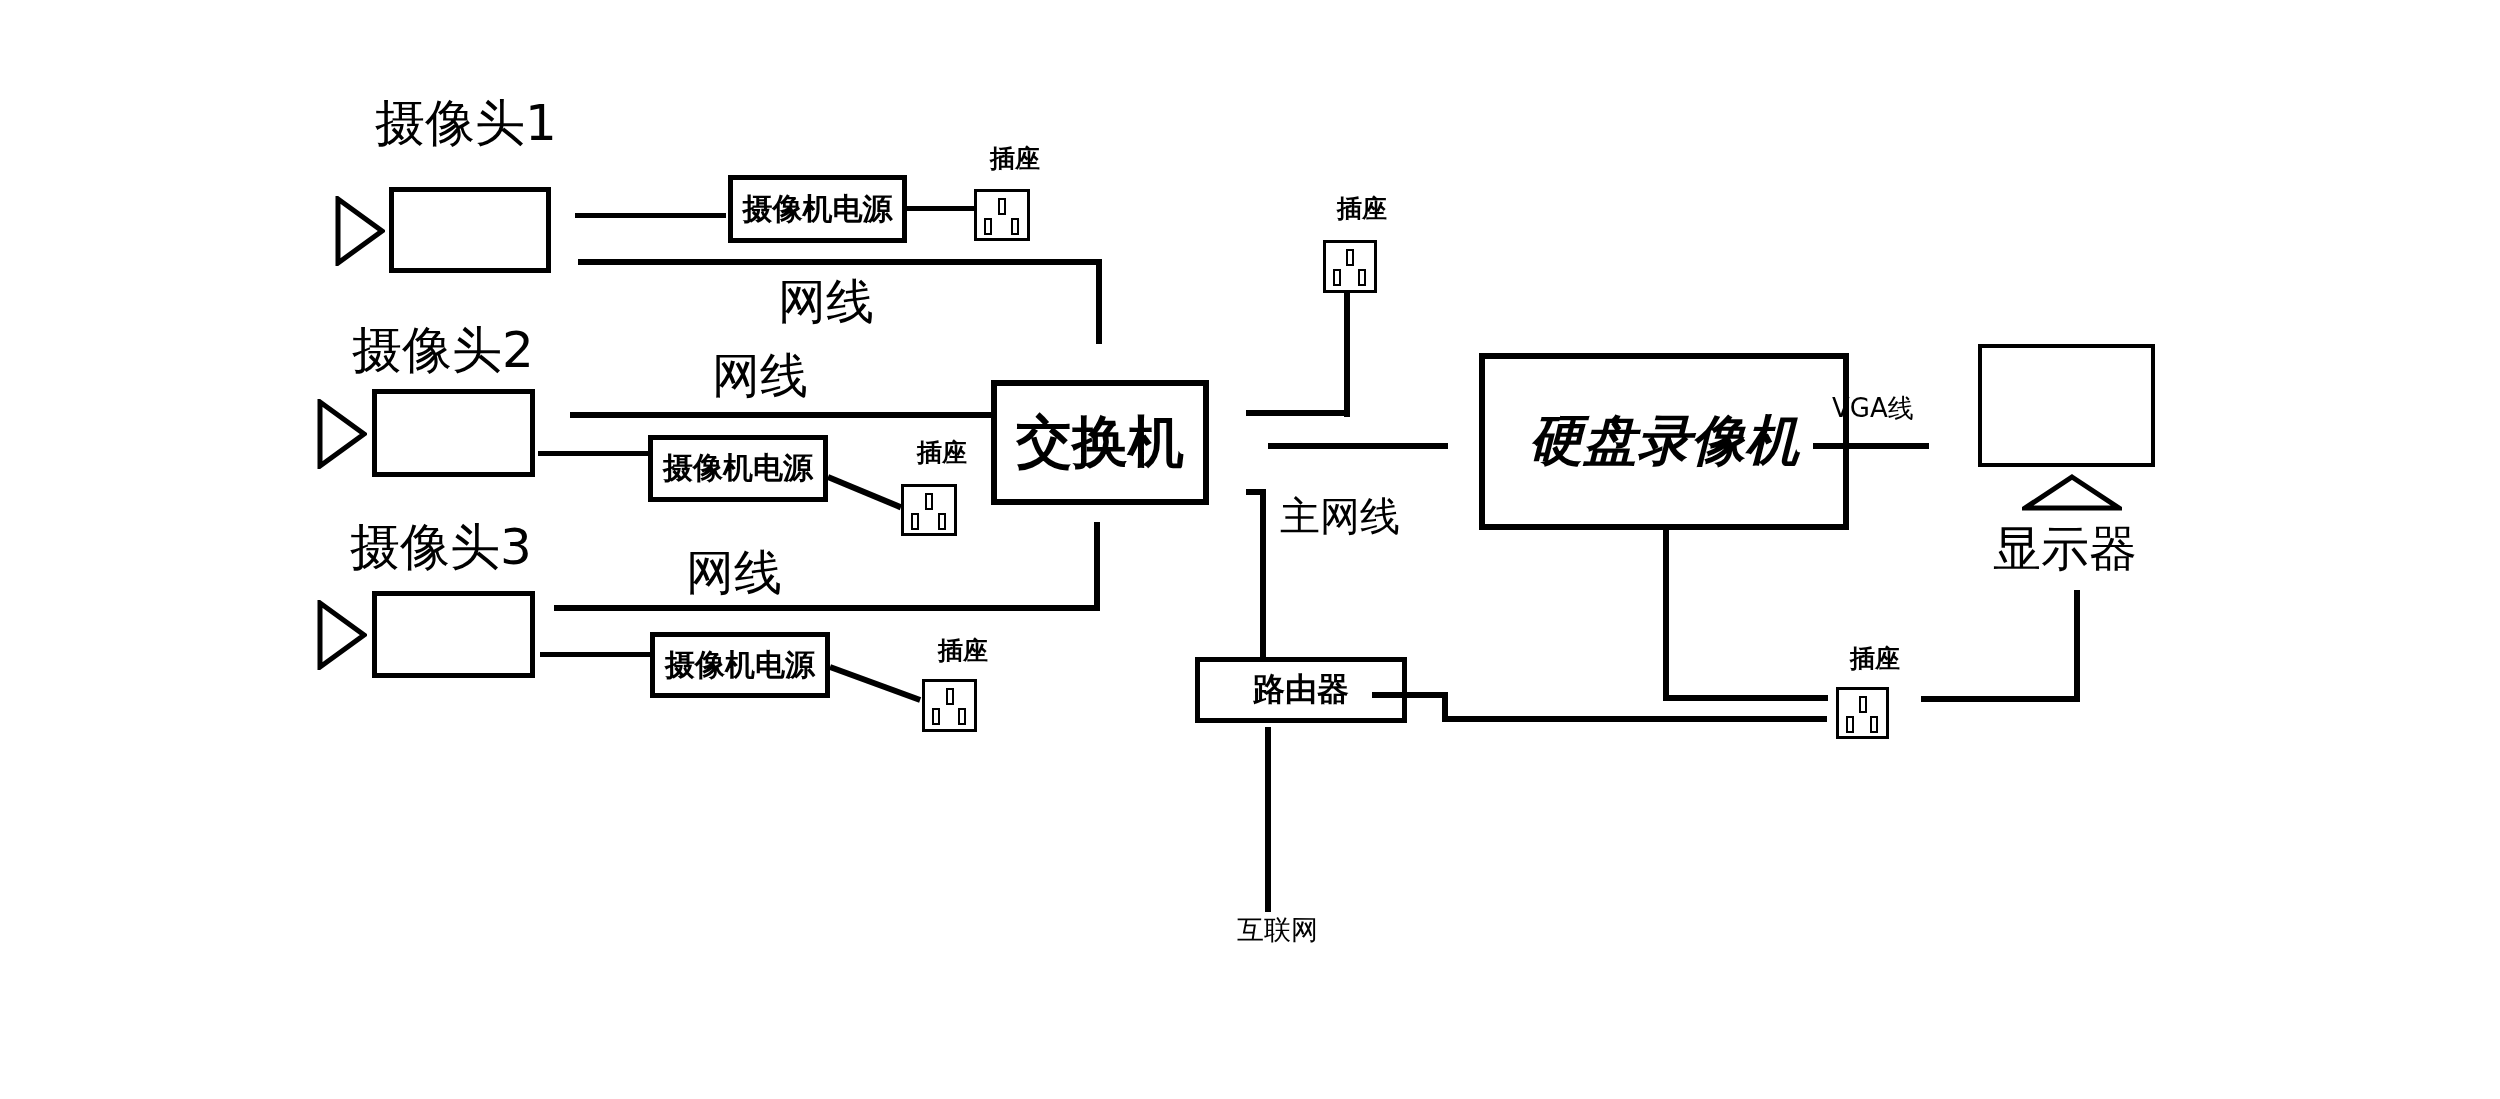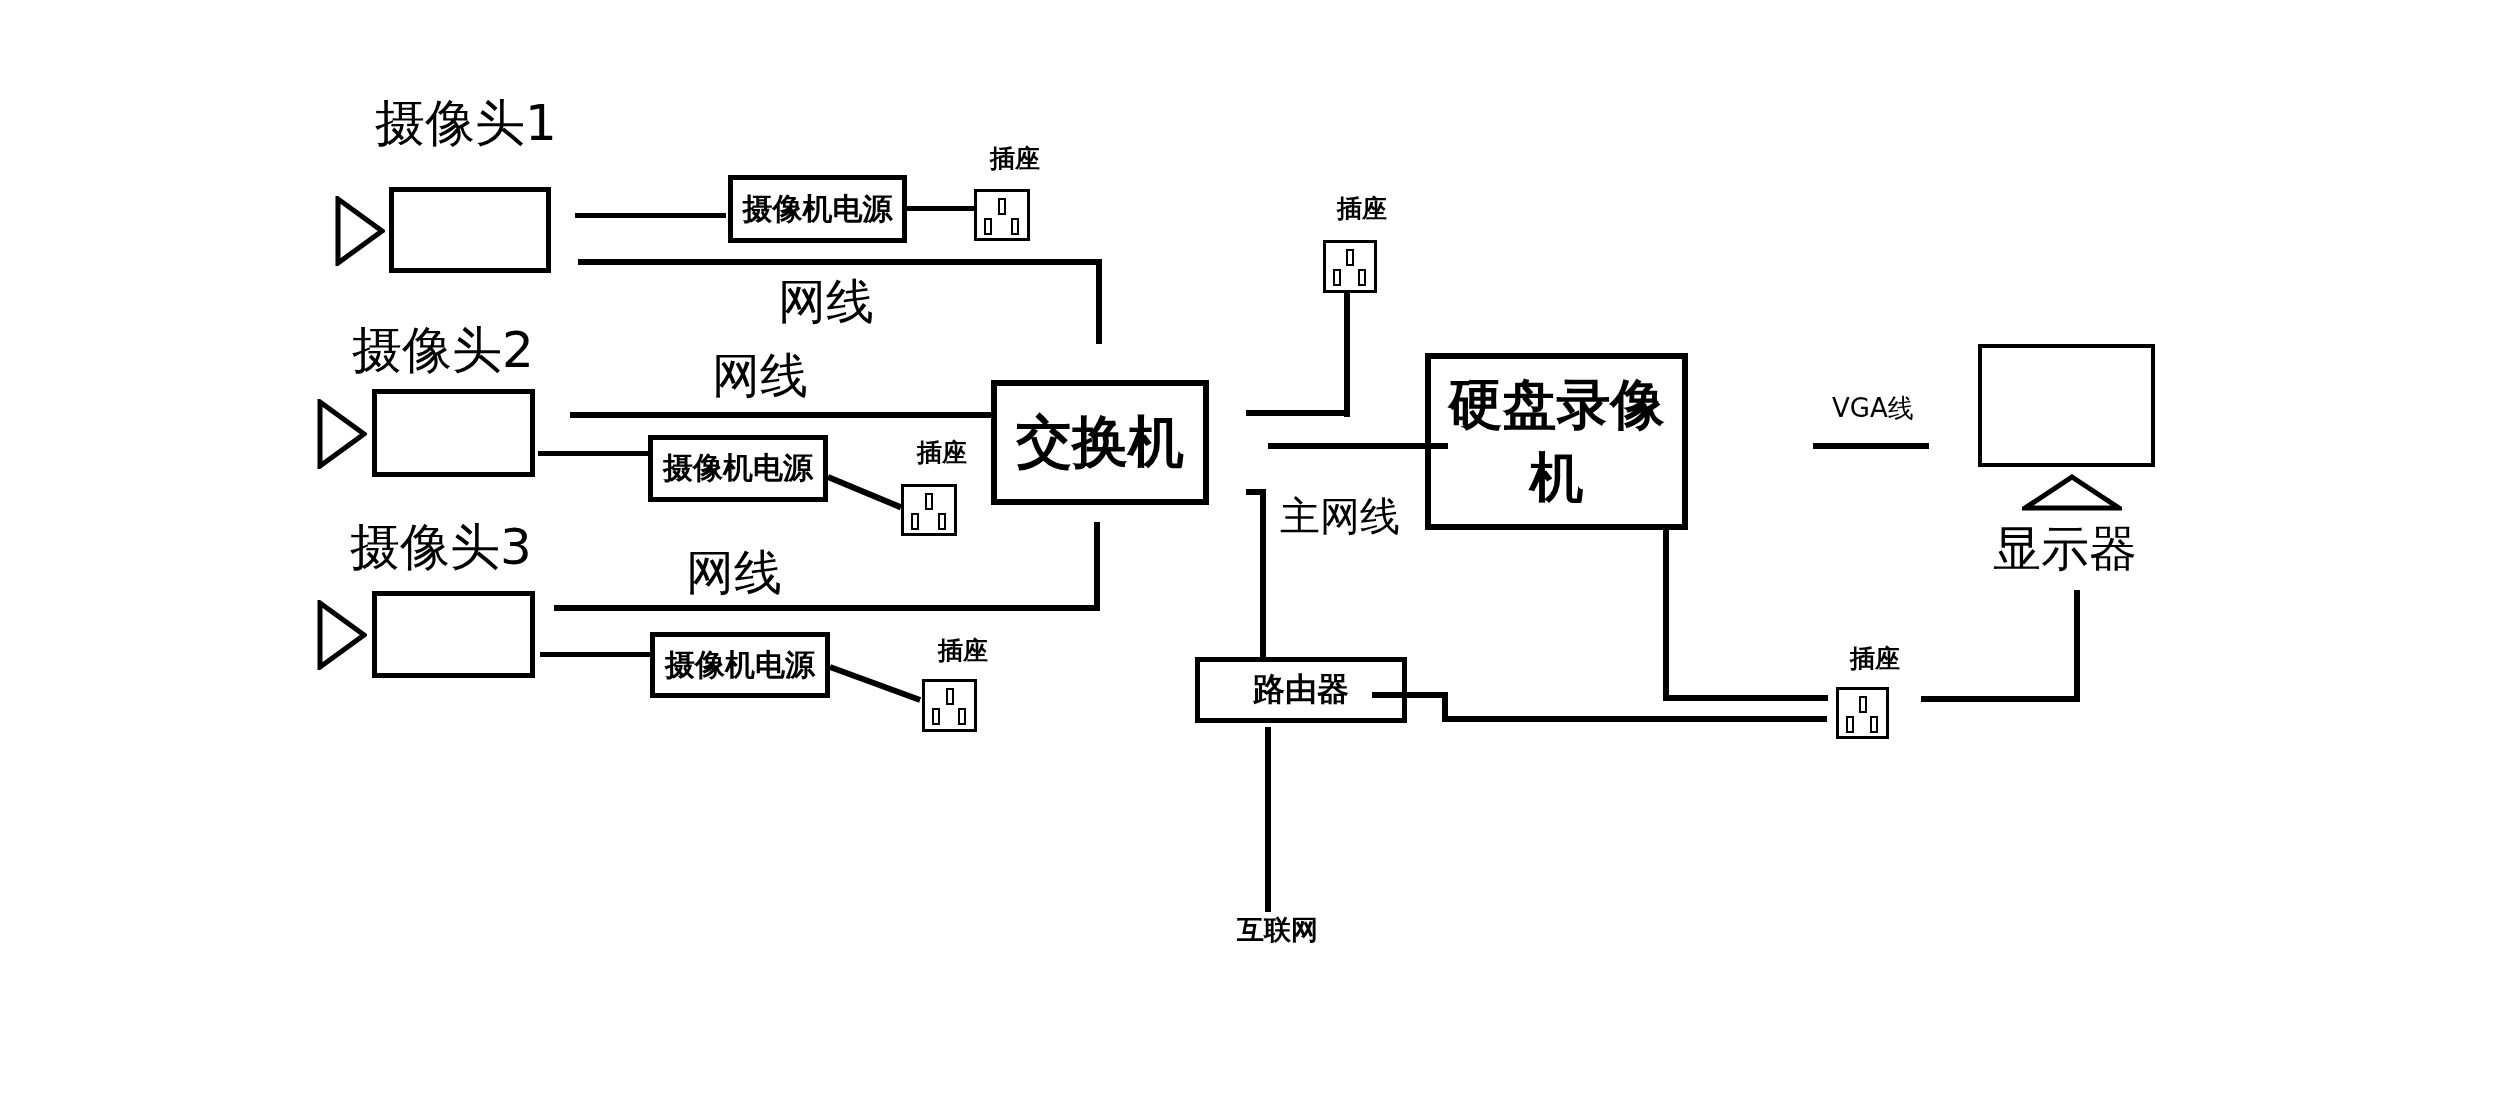--- a/index.html
+++ b/index.html
@@ -88,40 +88,40 @@
   <div class="outlet" style="left:1836px;top:687px;width:53px;height:52px;">
     <div class="slot top"></div>
     <div class="slot bl"></div>
     <div class="slot br"></div>
   </div>
 
   <div class="box b6" style="left:991px;top:380px;width:218px;height:125px;">
     <span class="boxtext" style="font-size:56px;">交换机</span>
   </div>
 
-  <div class="box b6" style="left:1425px;top:353px;width:263px;height:177px;">
+  <div class="box b6" style="left:1479px;top:353px;width:370px;height:177px;font-style:italic;">
     <span class="boxtext" style="font-size:54px;">硬盘录像机</span>
   </div>
 
   <div class="box" style="left:1195px;top:657px;width:212px;height:66px;">
     <span class="boxtext" style="font-size:32px;">路由器</span>
   </div>
 
   <div class="box b4" style="left:1978px;top:344px;width:177px;height:123px;"></div>
   <svg class="tri" style="left:2022px;top:474px;" width="100" height="37" viewBox="0 0 100 37">
     <polygon points="50,3 97,34 3,34" fill="#fff" stroke="#000" stroke-width="5"></polygon>
   </svg>
   <div class="lbl" style="left:1993px;top:523px;font-size:48px;">显示器</div>
 
   <div class="lbl" style="left:778px;top:276px;font-size:48px;">网线</div>
   <div class="lbl" style="left:712px;top:350px;font-size:48px;">网线</div>
   <div class="lbl" style="left:686px;top:547px;font-size:48px;">网线</div>
   <div class="lbl" style="left:1280px;top:459px;font-size:40px;margin-top:36px;">主网线</div>
   <div class="lbl" style="left:1832px;top:395px;font-size:26px;font-weight:400;">VGA线</div>
-  <div class="lbl" style="left:1237px;top:916px;font-size:27px;font-weight:700;">互联网</div>
+  <div class="lbl" style="left:1237px;top:916px;font-size:27px;font-weight:400;">互联网</div>
 
   <div class="line" style="left:575px;top:213px;width:151px;height:5px;"></div>
 
   <div class="line" style="left:907px;top:206px;width:67px;height:5px;"></div>
 
   <div class="line" style="left:578px;top:259px;width:524px;height:6px;"></div>
   <div class="line" style="left:1096px;top:259px;width:6px;height:85px;"></div>
 
   <div class="line" style="left:570px;top:412px;width:421px;height:6px;"></div>
 

